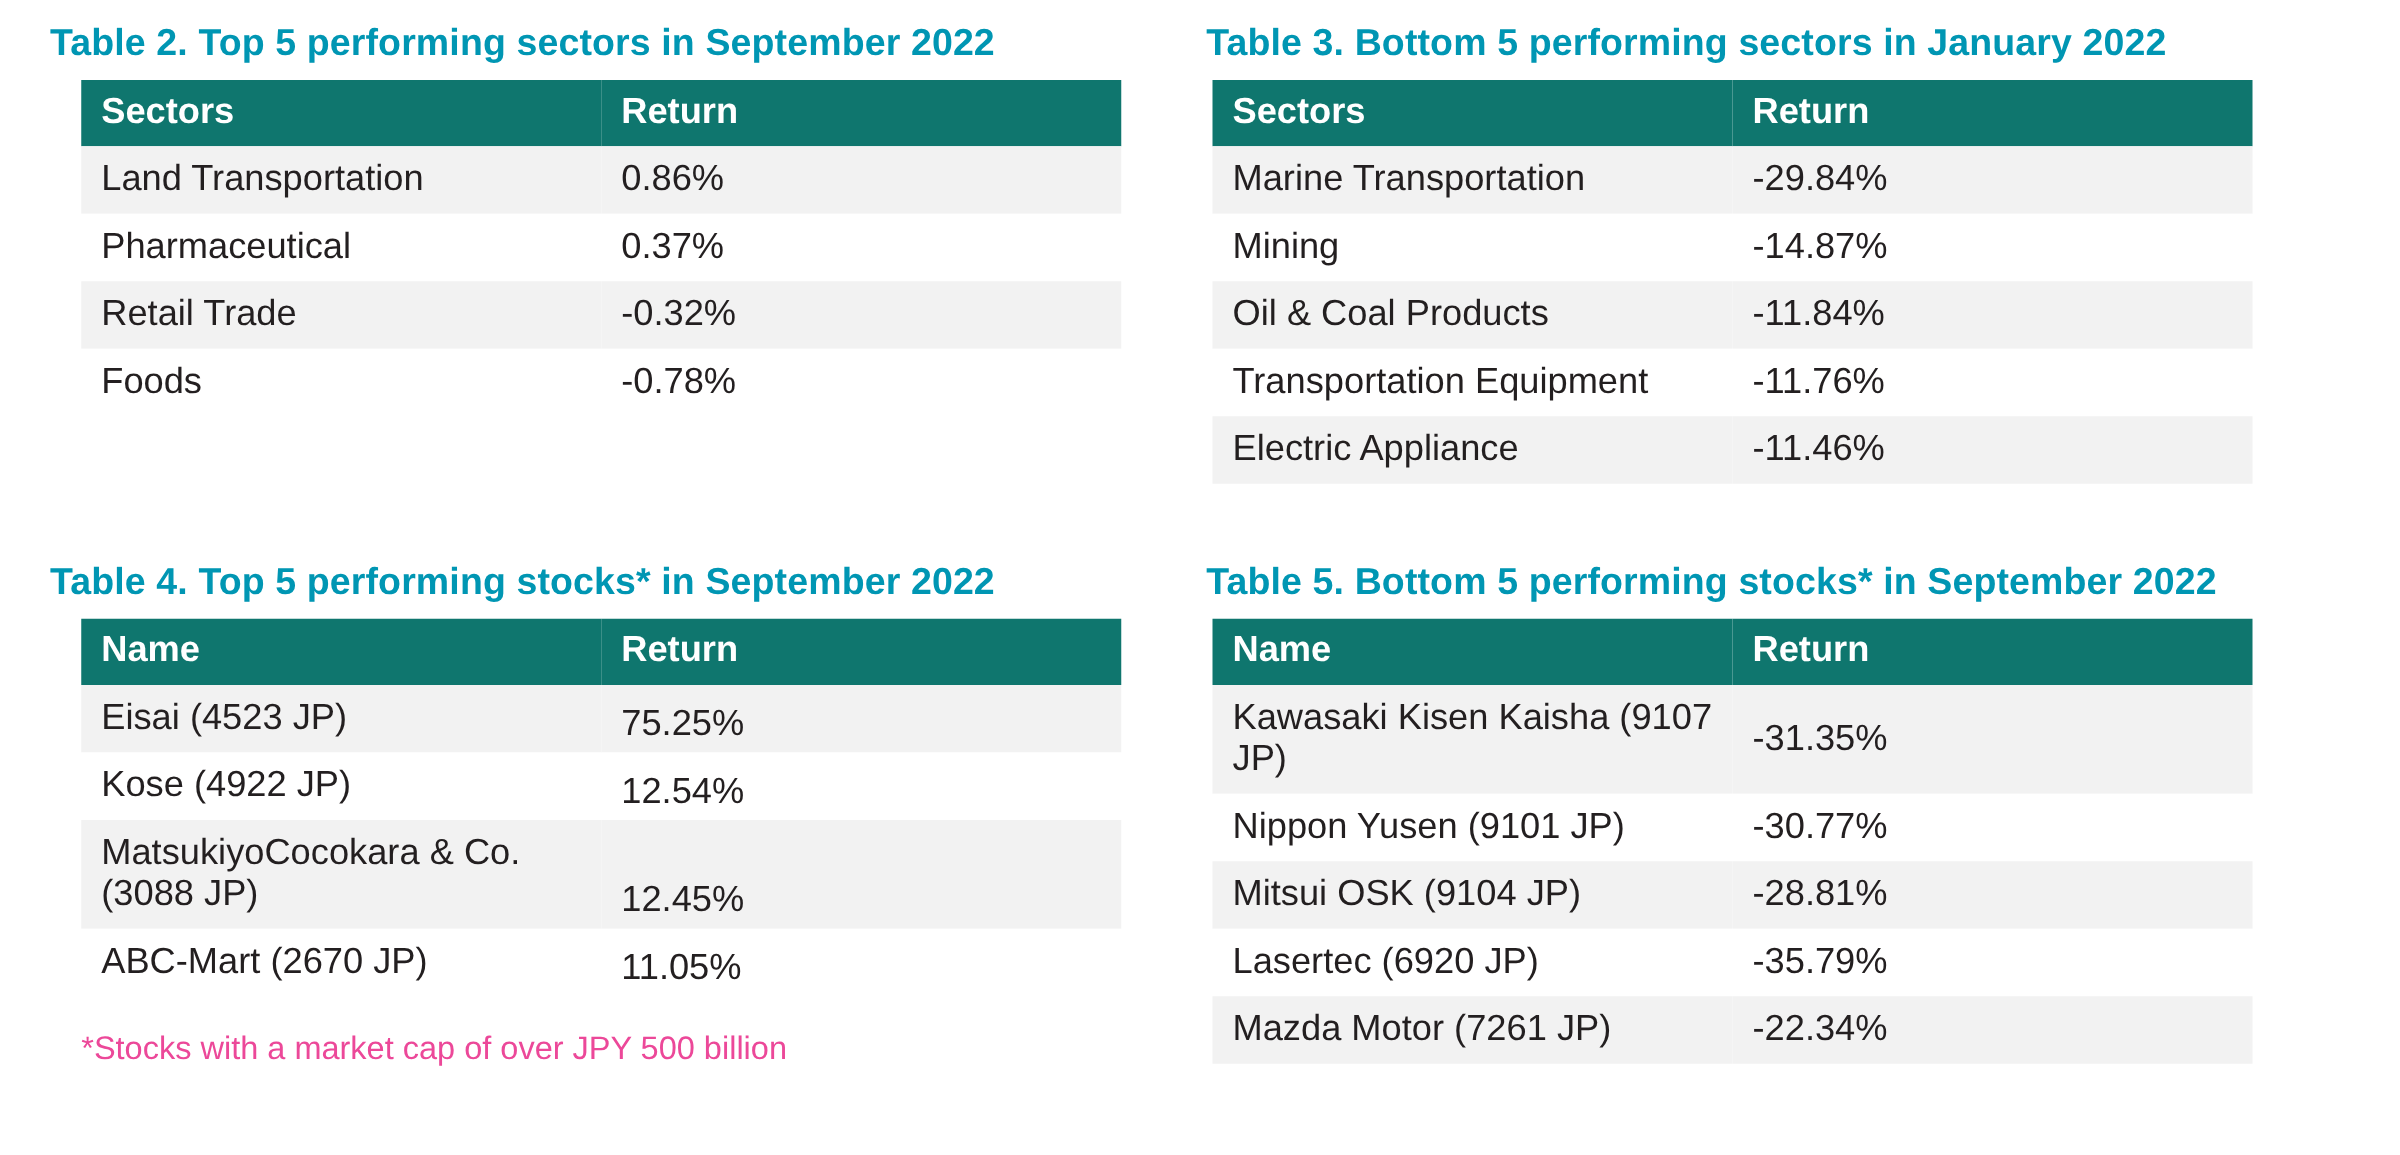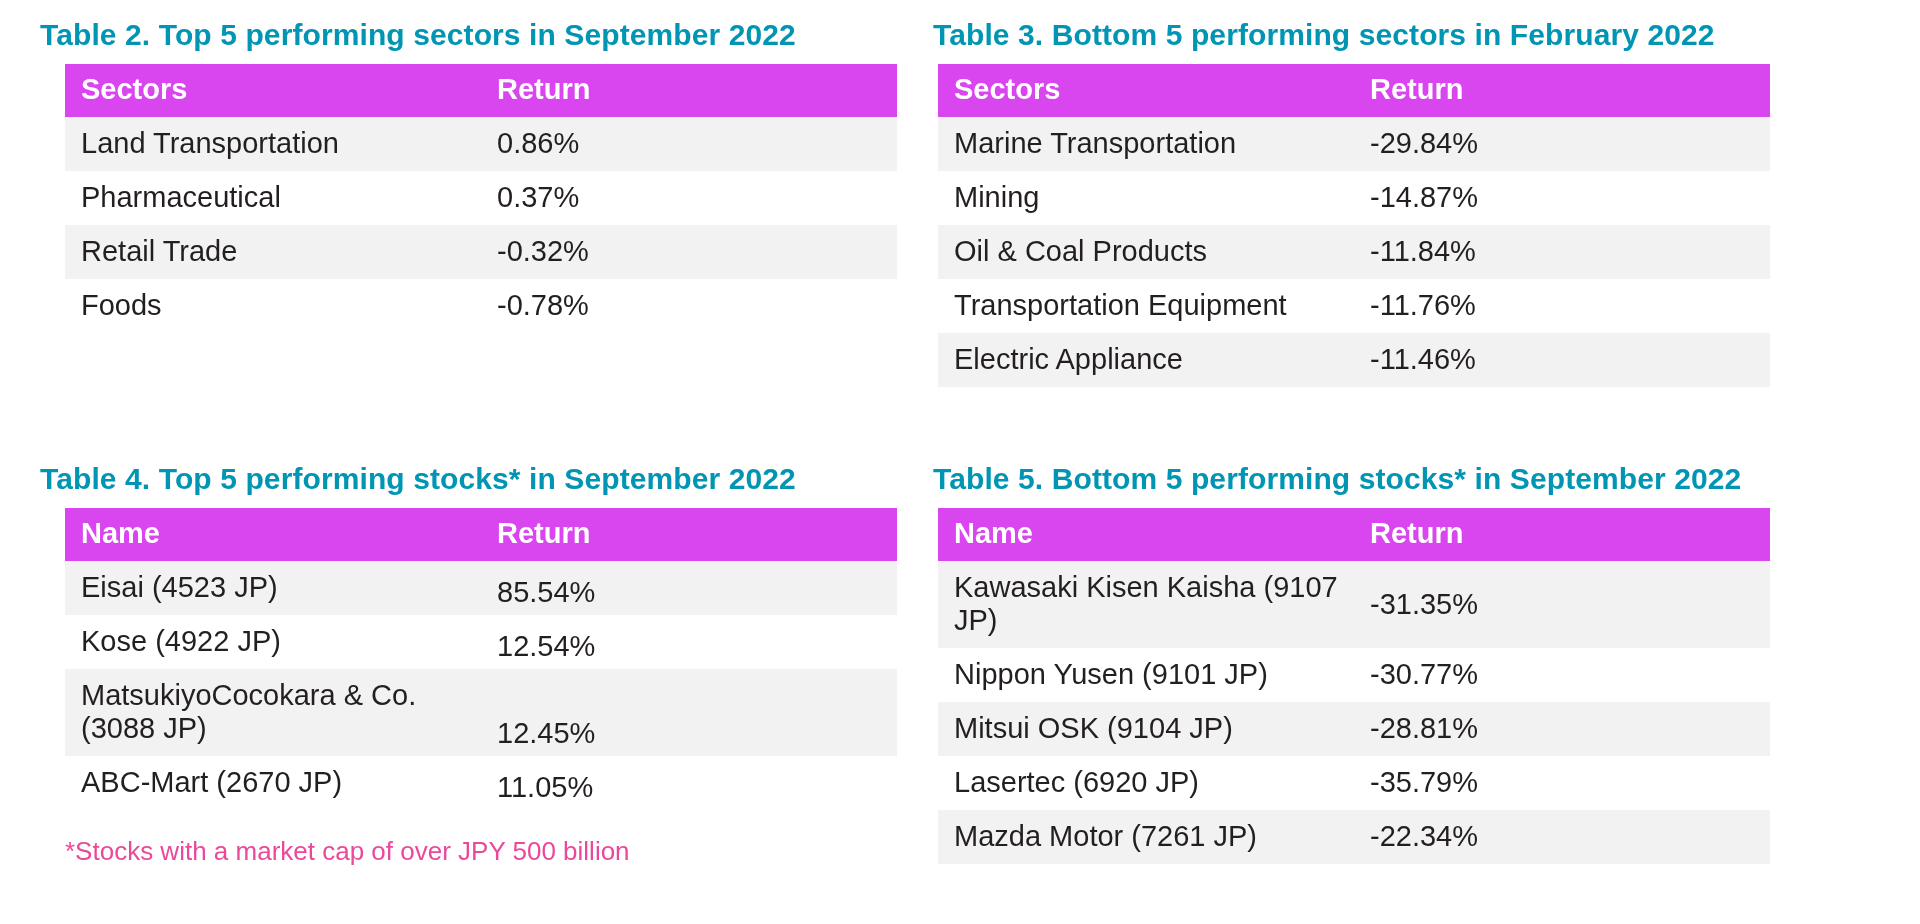--- a/index.html
+++ b/index.html
@@ -21,21 +21,20 @@
     height: 924px;
     box-sizing: border-box;
     padding: 10px 40px 0 40px;
   }
 
   .grid {
     display: grid;
     grid-template-columns: 880px 880px;
     column-gap: 45px;
     row-gap: 0px;
-    gap: 13px;
   }
 
   .table-block {
     width: 880px;
   }
 
   .table-title {
     color: #0096b3;
     font-size: 30px;
     font-weight: bold;
@@ -47,21 +46,21 @@
   .tbl {
     border-collapse: collapse;
     table-layout: fixed;
     font-size: 29px;
   }
 
   .tbl.left { width: 832px; margin-left: 25px; }
   .tbl.right { width: 832px; margin-left: 5px; }
 
   .tbl th {
-    background: #d946ef;
+    background: #0f766e;
     color: #ffffff;
     font-weight: bold;
     font-size: 29px;
     padding: 9px 16px 11px 16px;
     text-align: left;
     border: none;
   }
   .tbl th.num {
   }
 
@@ -130,21 +129,21 @@
           </tr>
           <tr>
             <td>Foods</td>
             <td class="num">-0.78%</td>
           </tr>
         </tbody>
       </table>
     </div>
 
     <div class="table-block top-row-block">
-      <div class="table-title">Table 3. Bottom 5 performing sectors in February 2022</div>
+      <div class="table-title">Table 3. Bottom 5 performing sectors in January 2022</div>
       <table class="tbl right">
         <thead>
           <tr>
             <th>Sectors</th>
             <th class="num">Return</th>
           </tr>
         </thead>
         <tbody>
           <tr>
             <td>Marine Transportation</td>
@@ -175,21 +174,21 @@
       <table class="tbl left stocks">
         <thead>
           <tr>
             <th>Name</th>
             <th class="num">Return</th>
           </tr>
         </thead>
         <tbody>
           <tr>
             <td>Eisai (4523 JP)</td>
-            <td class="num">85.54%</td>
+            <td class="num">75.25%</td>
           </tr>
           <tr>
             <td>Kose (4922 JP)</td>
             <td class="num">12.54%</td>
           </tr>
           <tr>
             <td>MatsukiyoCocokara &amp; Co. (3088 JP)</td>
             <td class="num">12.45%</td>
           </tr>
           <tr>

